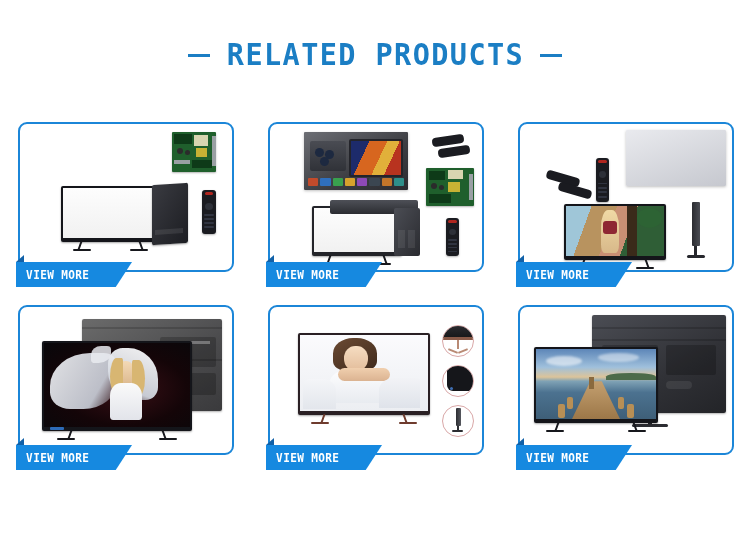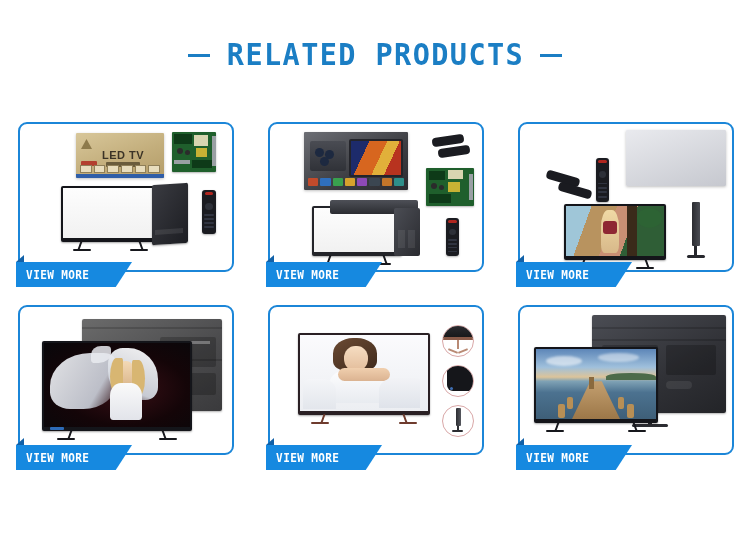--- a/index.html
+++ b/index.html
@@ -158,35 +158,20 @@
     <span class="title-dash"></span>
     <span class="title-text">RELATED PRODUCTS</span>
     <span class="title-dash"></span>
   </div>
 
   <div class="grid">
 
     <div class="card">
       <div class="card-canvas">
 
-        <div class="box" style="left:56px;top:9px;width:88px;height:45px;background:linear-gradient(160deg,#d8c79a,#c3ae7c 55%,#b39c68);">
-          <div style="position:absolute;left:5px;top:6px;width:11px;height:10px;background:#8d7a4c;clip-path:polygon(50% 0,100% 100%,0 100%);"></div>
-          <div style="position:absolute;left:26px;top:16px;font-family:'Liberation Sans',sans-serif;font-weight:bold;font-size:11px;color:#3b3326;letter-spacing:.5px;">LED TV</div>
-          <div style="position:absolute;left:30px;top:29px;width:34px;height:5px;background:#6a5c3c;border-radius:1px;"></div>
-          <div style="position:absolute;left:5px;top:28px;width:16px;height:5px;background:#b3402f;border-radius:1px;"></div>
-          <div style="position:absolute;left:0;right:0;bottom:5px;height:8px;display:flex;gap:2px;padding:0 4px;">
-            <span style="flex:1;background:#e8ddbd;border:1px solid #8f7f58;"></span>
-            <span style="flex:1;background:#e8ddbd;border:1px solid #8f7f58;"></span>
-            <span style="flex:1;background:#e8ddbd;border:1px solid #8f7f58;"></span>
-            <span style="flex:1;background:#e8ddbd;border:1px solid #8f7f58;"></span>
-            <span style="flex:1;background:#e8ddbd;border:1px solid #8f7f58;"></span>
-            <span style="flex:1;background:#e8ddbd;border:1px solid #8f7f58;"></span>
-          </div>
-          <div style="position:absolute;left:0;right:0;bottom:0;height:4px;background:#2f5ea8;"></div>
-        </div>
 
         <div class="pcb" style="left:152px;top:8px;width:44px;height:40px;">
           <div class="c" style="left:2px;top:2px;width:18px;height:10px;"></div>
           <div class="chip" style="left:22px;top:3px;width:14px;height:11px;"></div>
           <div class="yel" style="left:24px;top:16px;width:11px;height:9px;"></div>
           <div class="cap" style="left:5px;top:16px;width:6px;height:6px;"></div>
           <div class="cap" style="left:13px;top:18px;width:5px;height:5px;"></div>
           <div class="sil" style="left:2px;top:28px;width:16px;height:4px;"></div>
           <div class="c" style="left:20px;top:28px;width:20px;height:8px;"></div>
           <div class="sil" style="right:0;top:4px;width:4px;height:30px;"></div>

